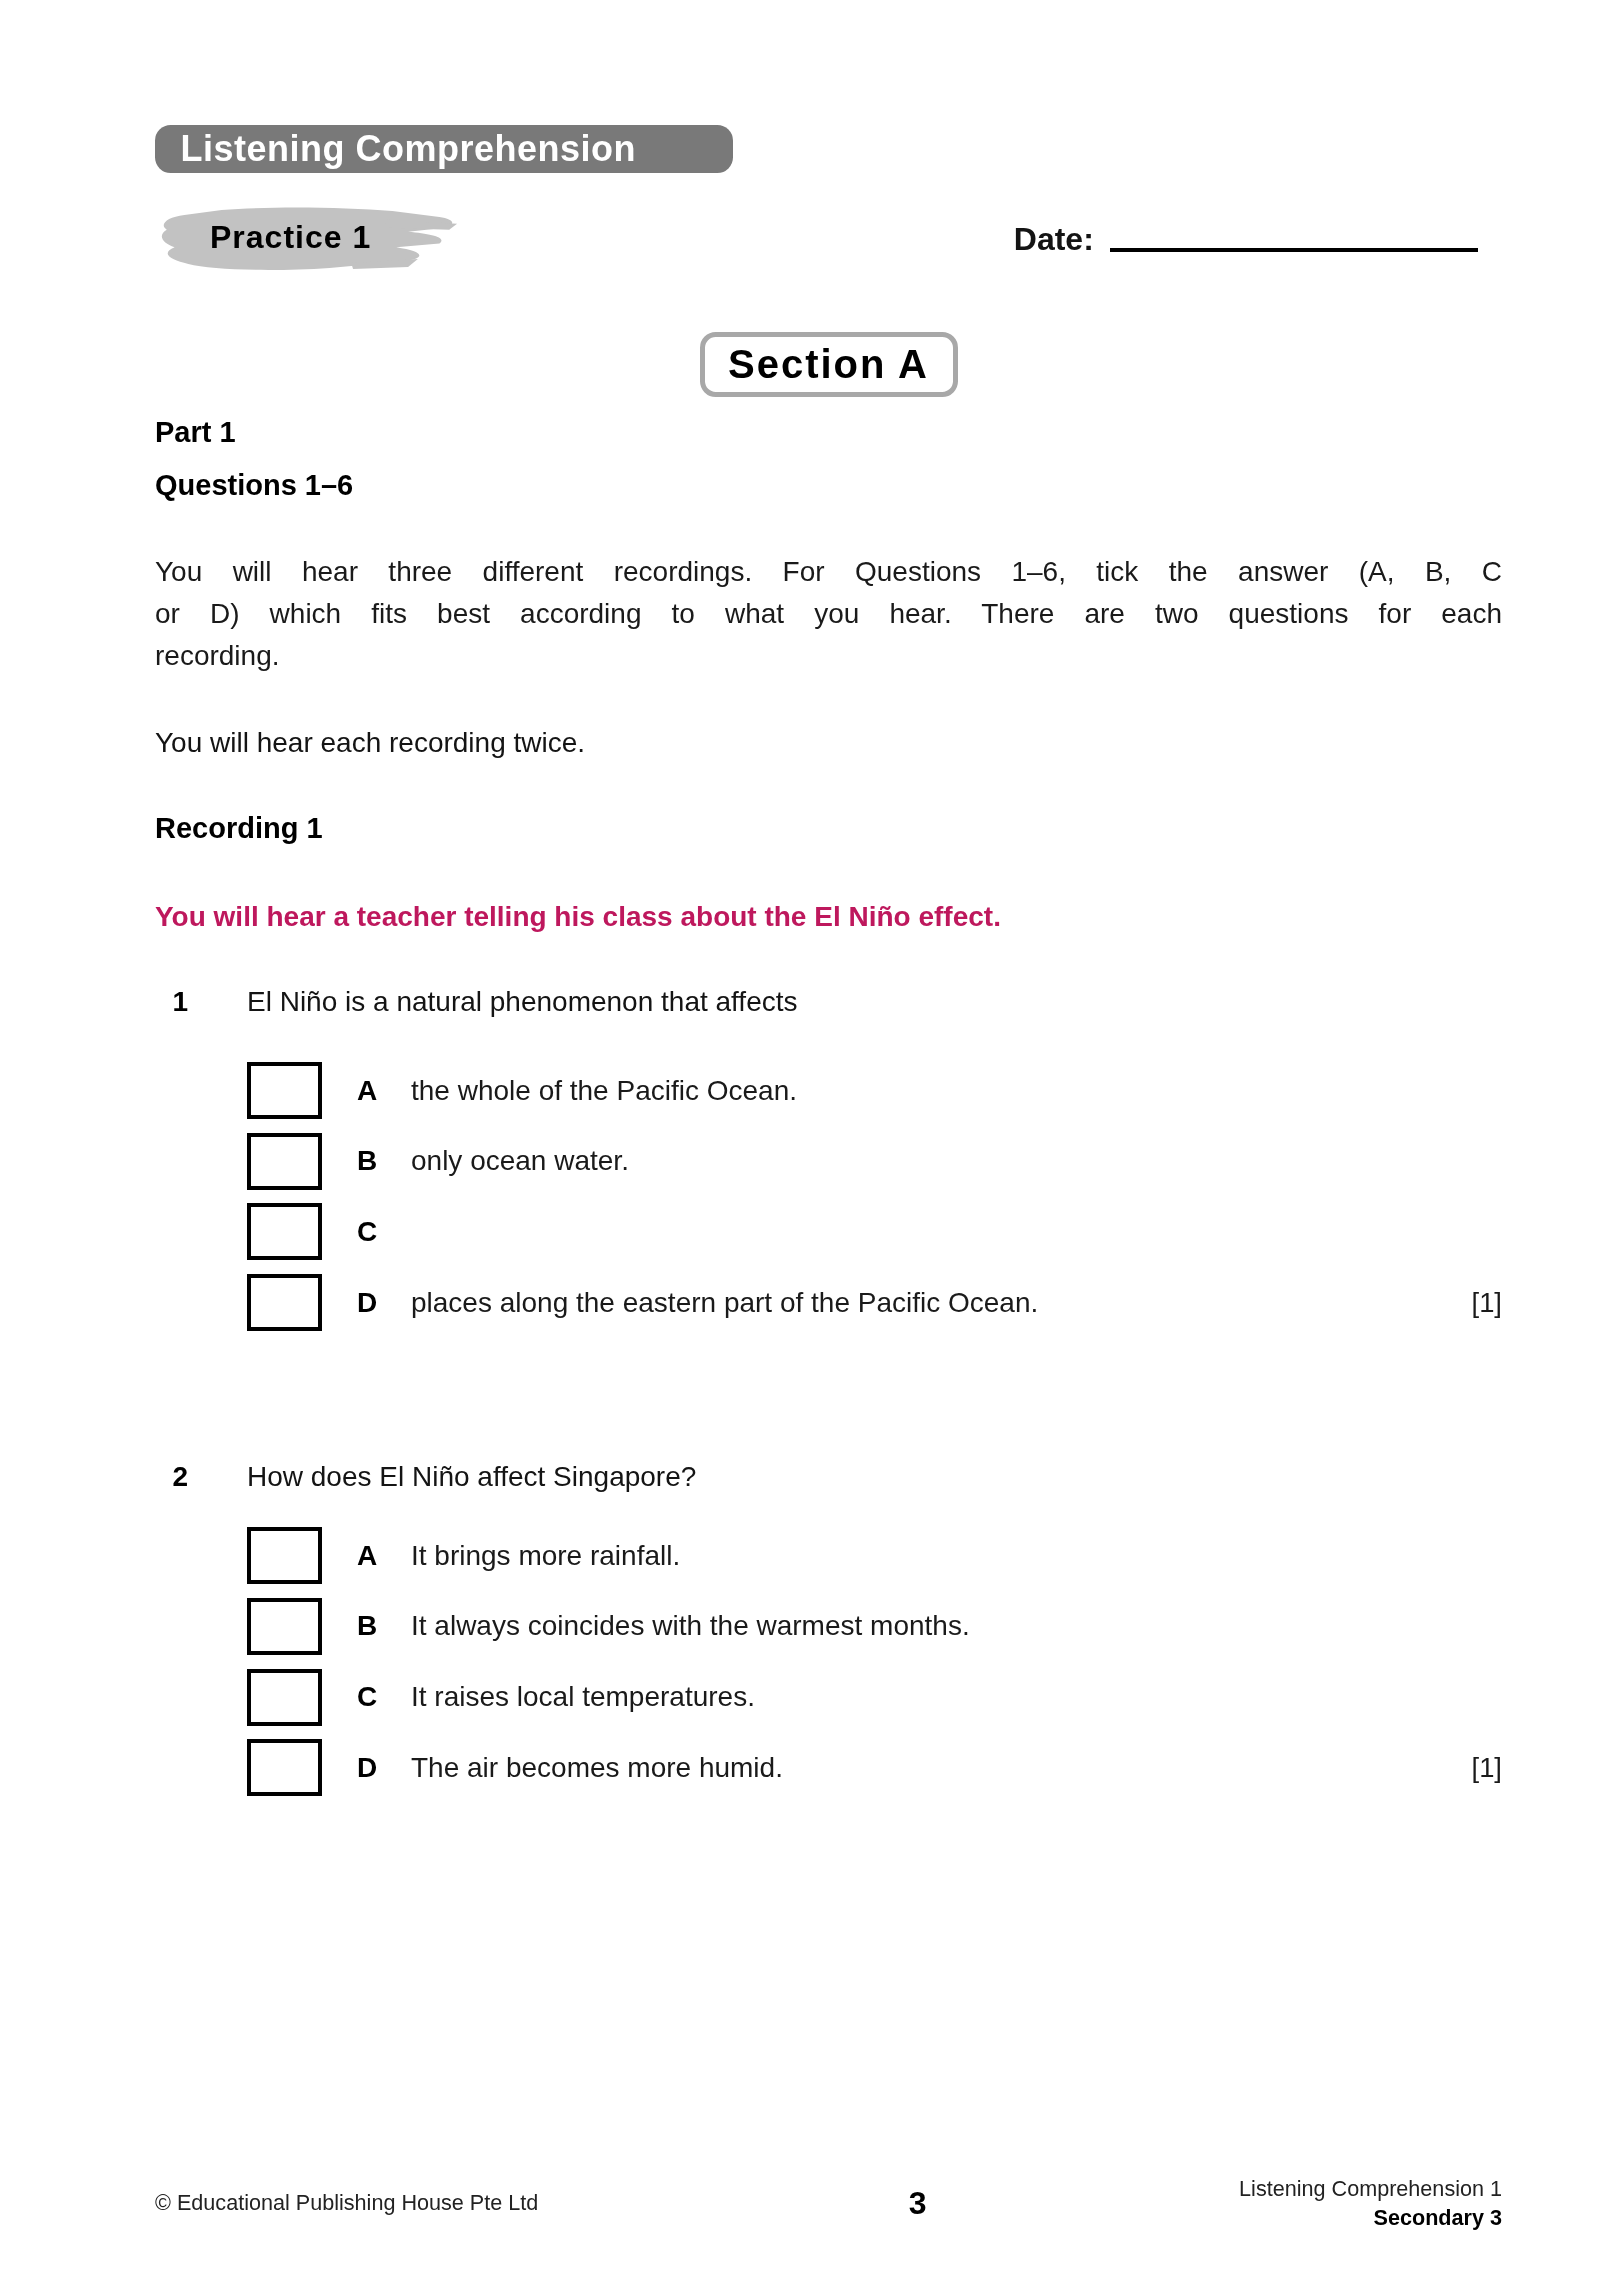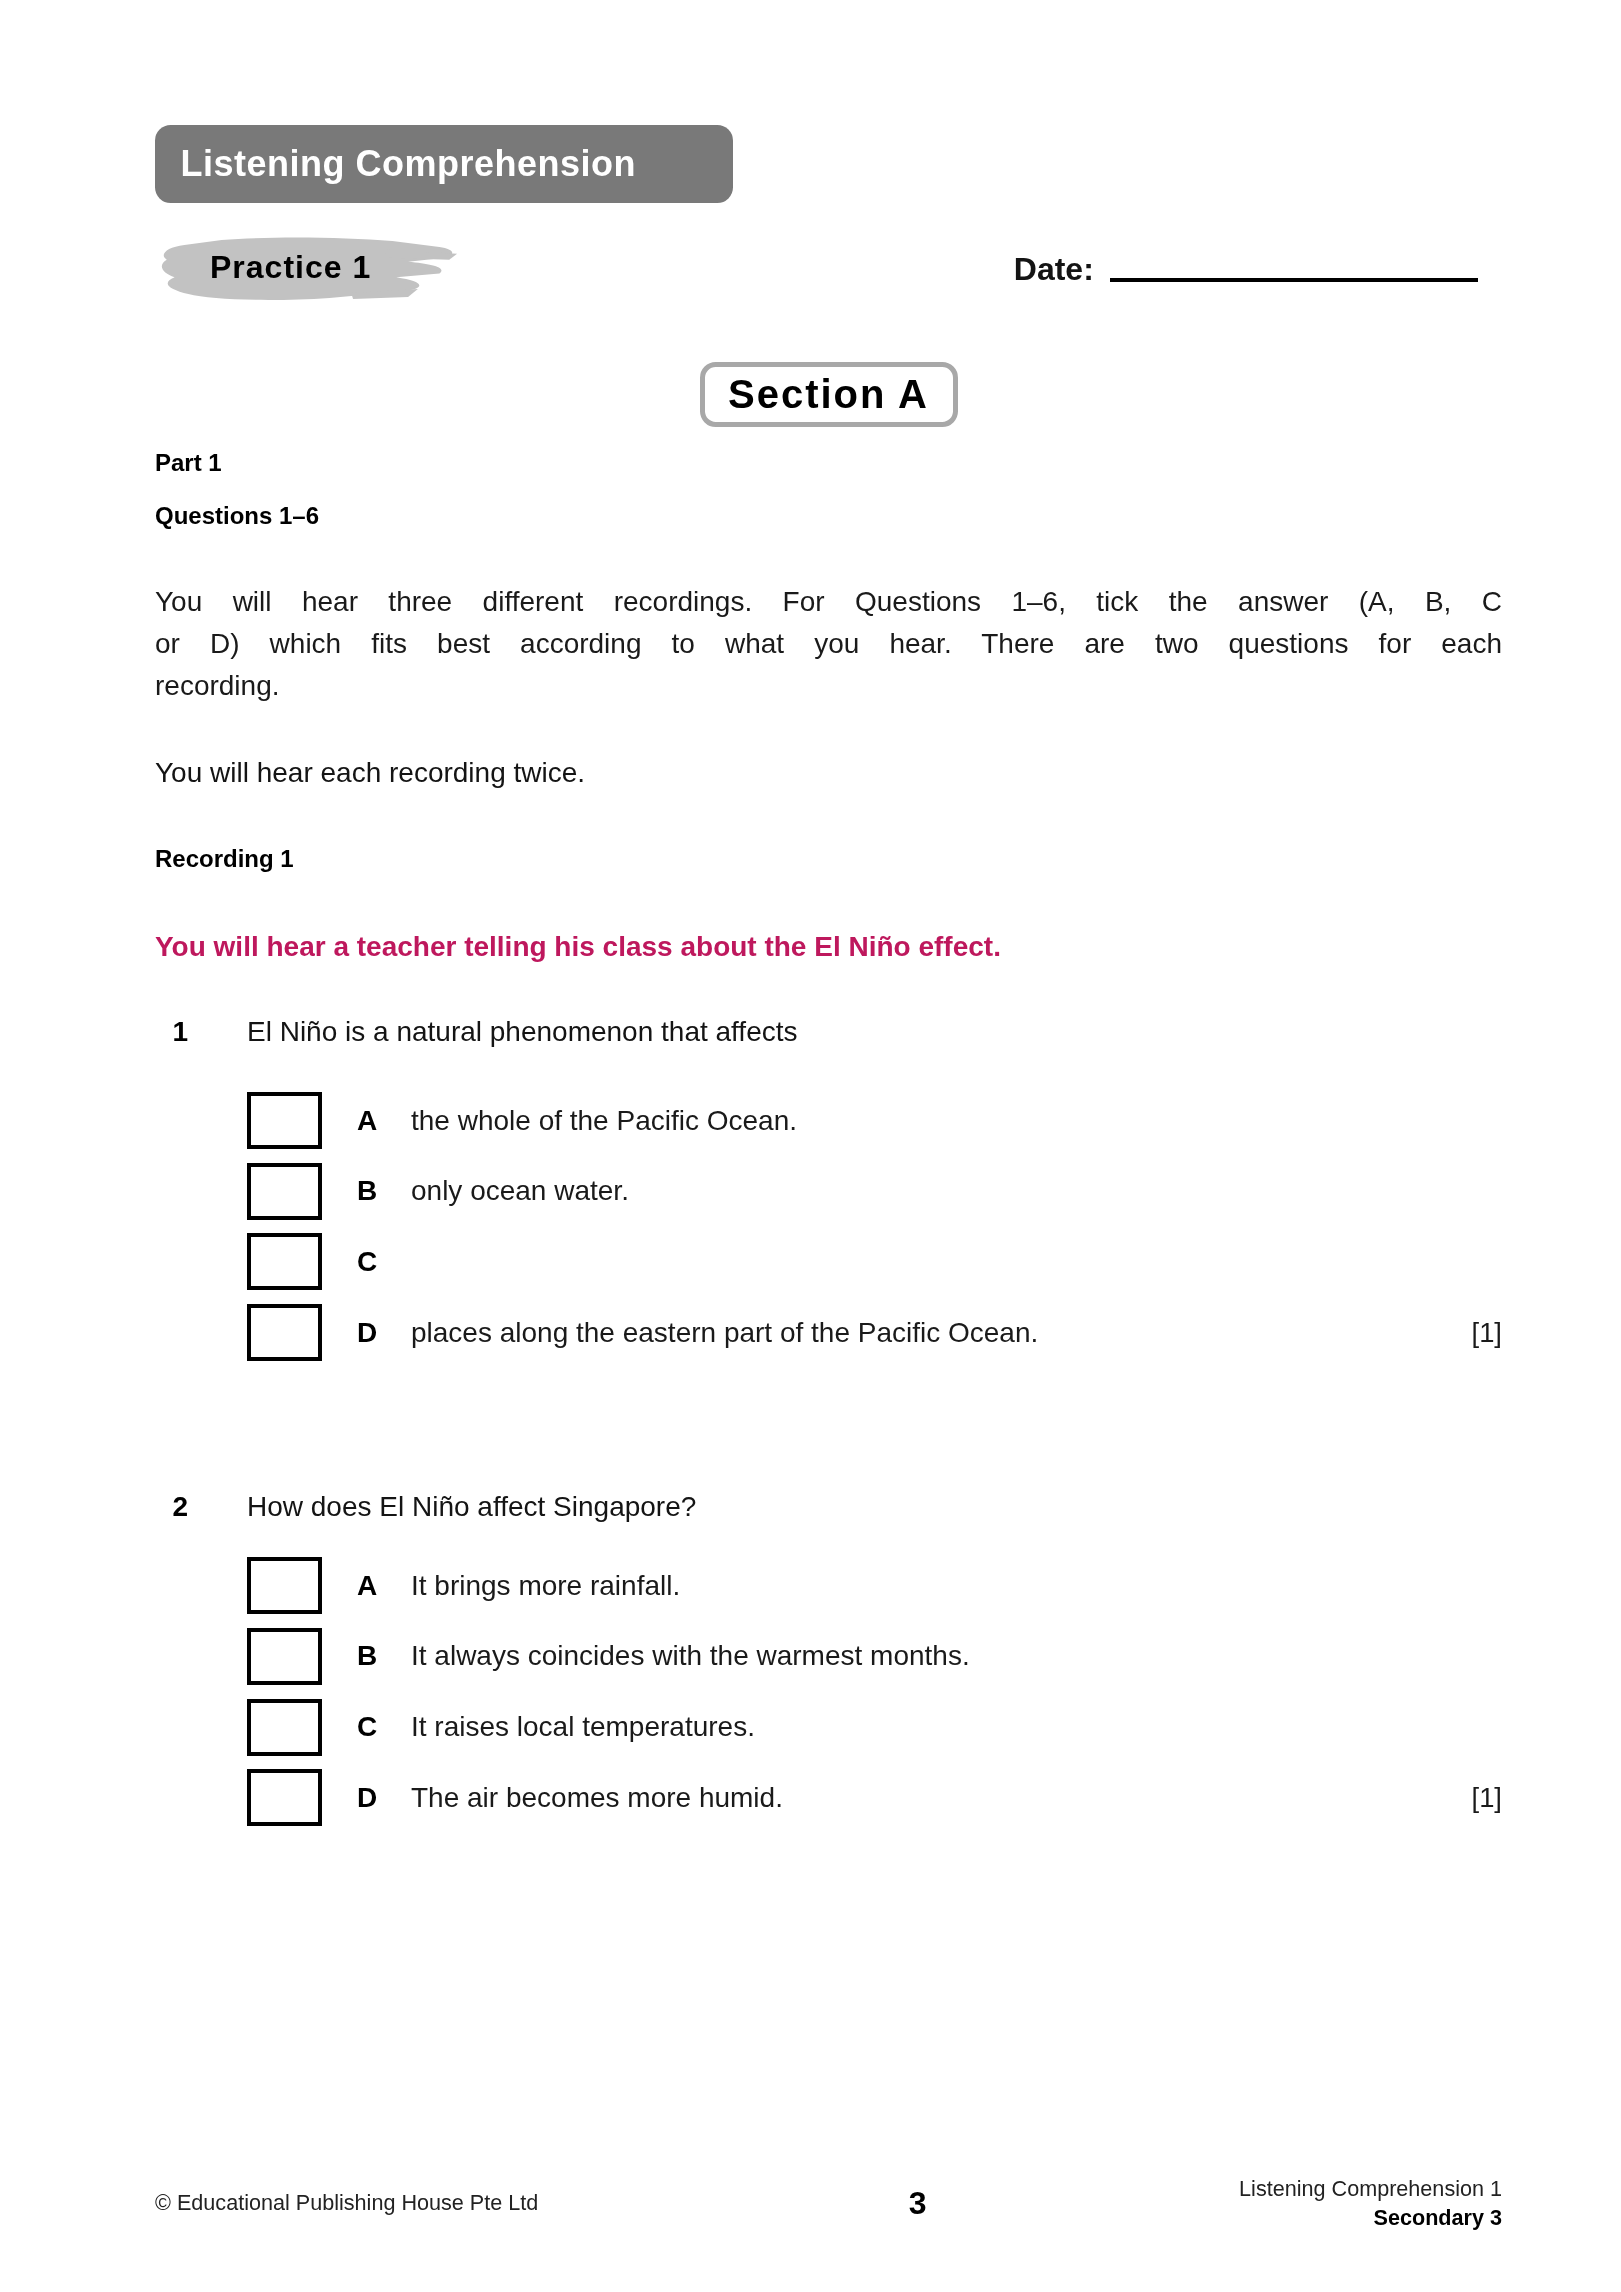--- a/index.html
+++ b/index.html
@@ -8,21 +8,21 @@
     position:relative;
     width:1621px;height:2293px;
     background:#ffffff;
     font-family:"Liberation Sans","DejaVu Sans",sans-serif;
     color:#141414;
     box-sizing:border-box;
     padding:125px 119px 0 155px;
     overflow:hidden;
   }
   .banner{
-    width:578px;height:78px;
+    width:578px;height:48px;
     background:#797979;
     border-radius:15.7px;
     color:#ffffff;
     font-size:36px;font-weight:bold;letter-spacing:0.5px;
     display:flex;align-items:center;
     padding-left:25.5px;box-sizing:border-box;
   }
   .practice-row{
     margin-top:31px;
     display:flex;align-items:center;justify-content:space-between;
@@ -37,21 +37,21 @@
   .date-wrap{display:flex;align-items:flex-end;margin-right:24.5px;}
   .date-label{font-size:32px;font-weight:bold;line-height:1;margin-right:15.7px;}
   .date-line{width:368px;border-bottom:4.9px solid #000;height:0;margin-bottom:2.9px;}
   .section-row{margin-top:59px;display:flex;justify-content:center;}
   .section-box{
     border:5.9px solid #a8a8a8;border-radius:15.7px;
     padding:4.9px 23.5px;
     font-size:40px;font-weight:bold;letter-spacing:2px;color:#000;
     background:#fff;
   }
-  .h-bold{font-size:24px;font-weight:bold;line-height:37px;color:#000;}
+  .h-bold{font-size:29px;font-weight:bold;line-height:37px;color:#000;}
   .part-heading{margin-top:17.6px;}
   .questions-heading{margin-top:15.7px;}
   .para{
     margin-top:47px;
     font-size:28px;line-height:42px;color:#1a1a1a;
   }
   .jline{text-align:justify;text-align-last:justify;}
   .b{font-weight:normal;}
   .twice-line{margin-top:45px;font-size:28px;line-height:42px;}
   .recording-heading{margin-top:46px;}

